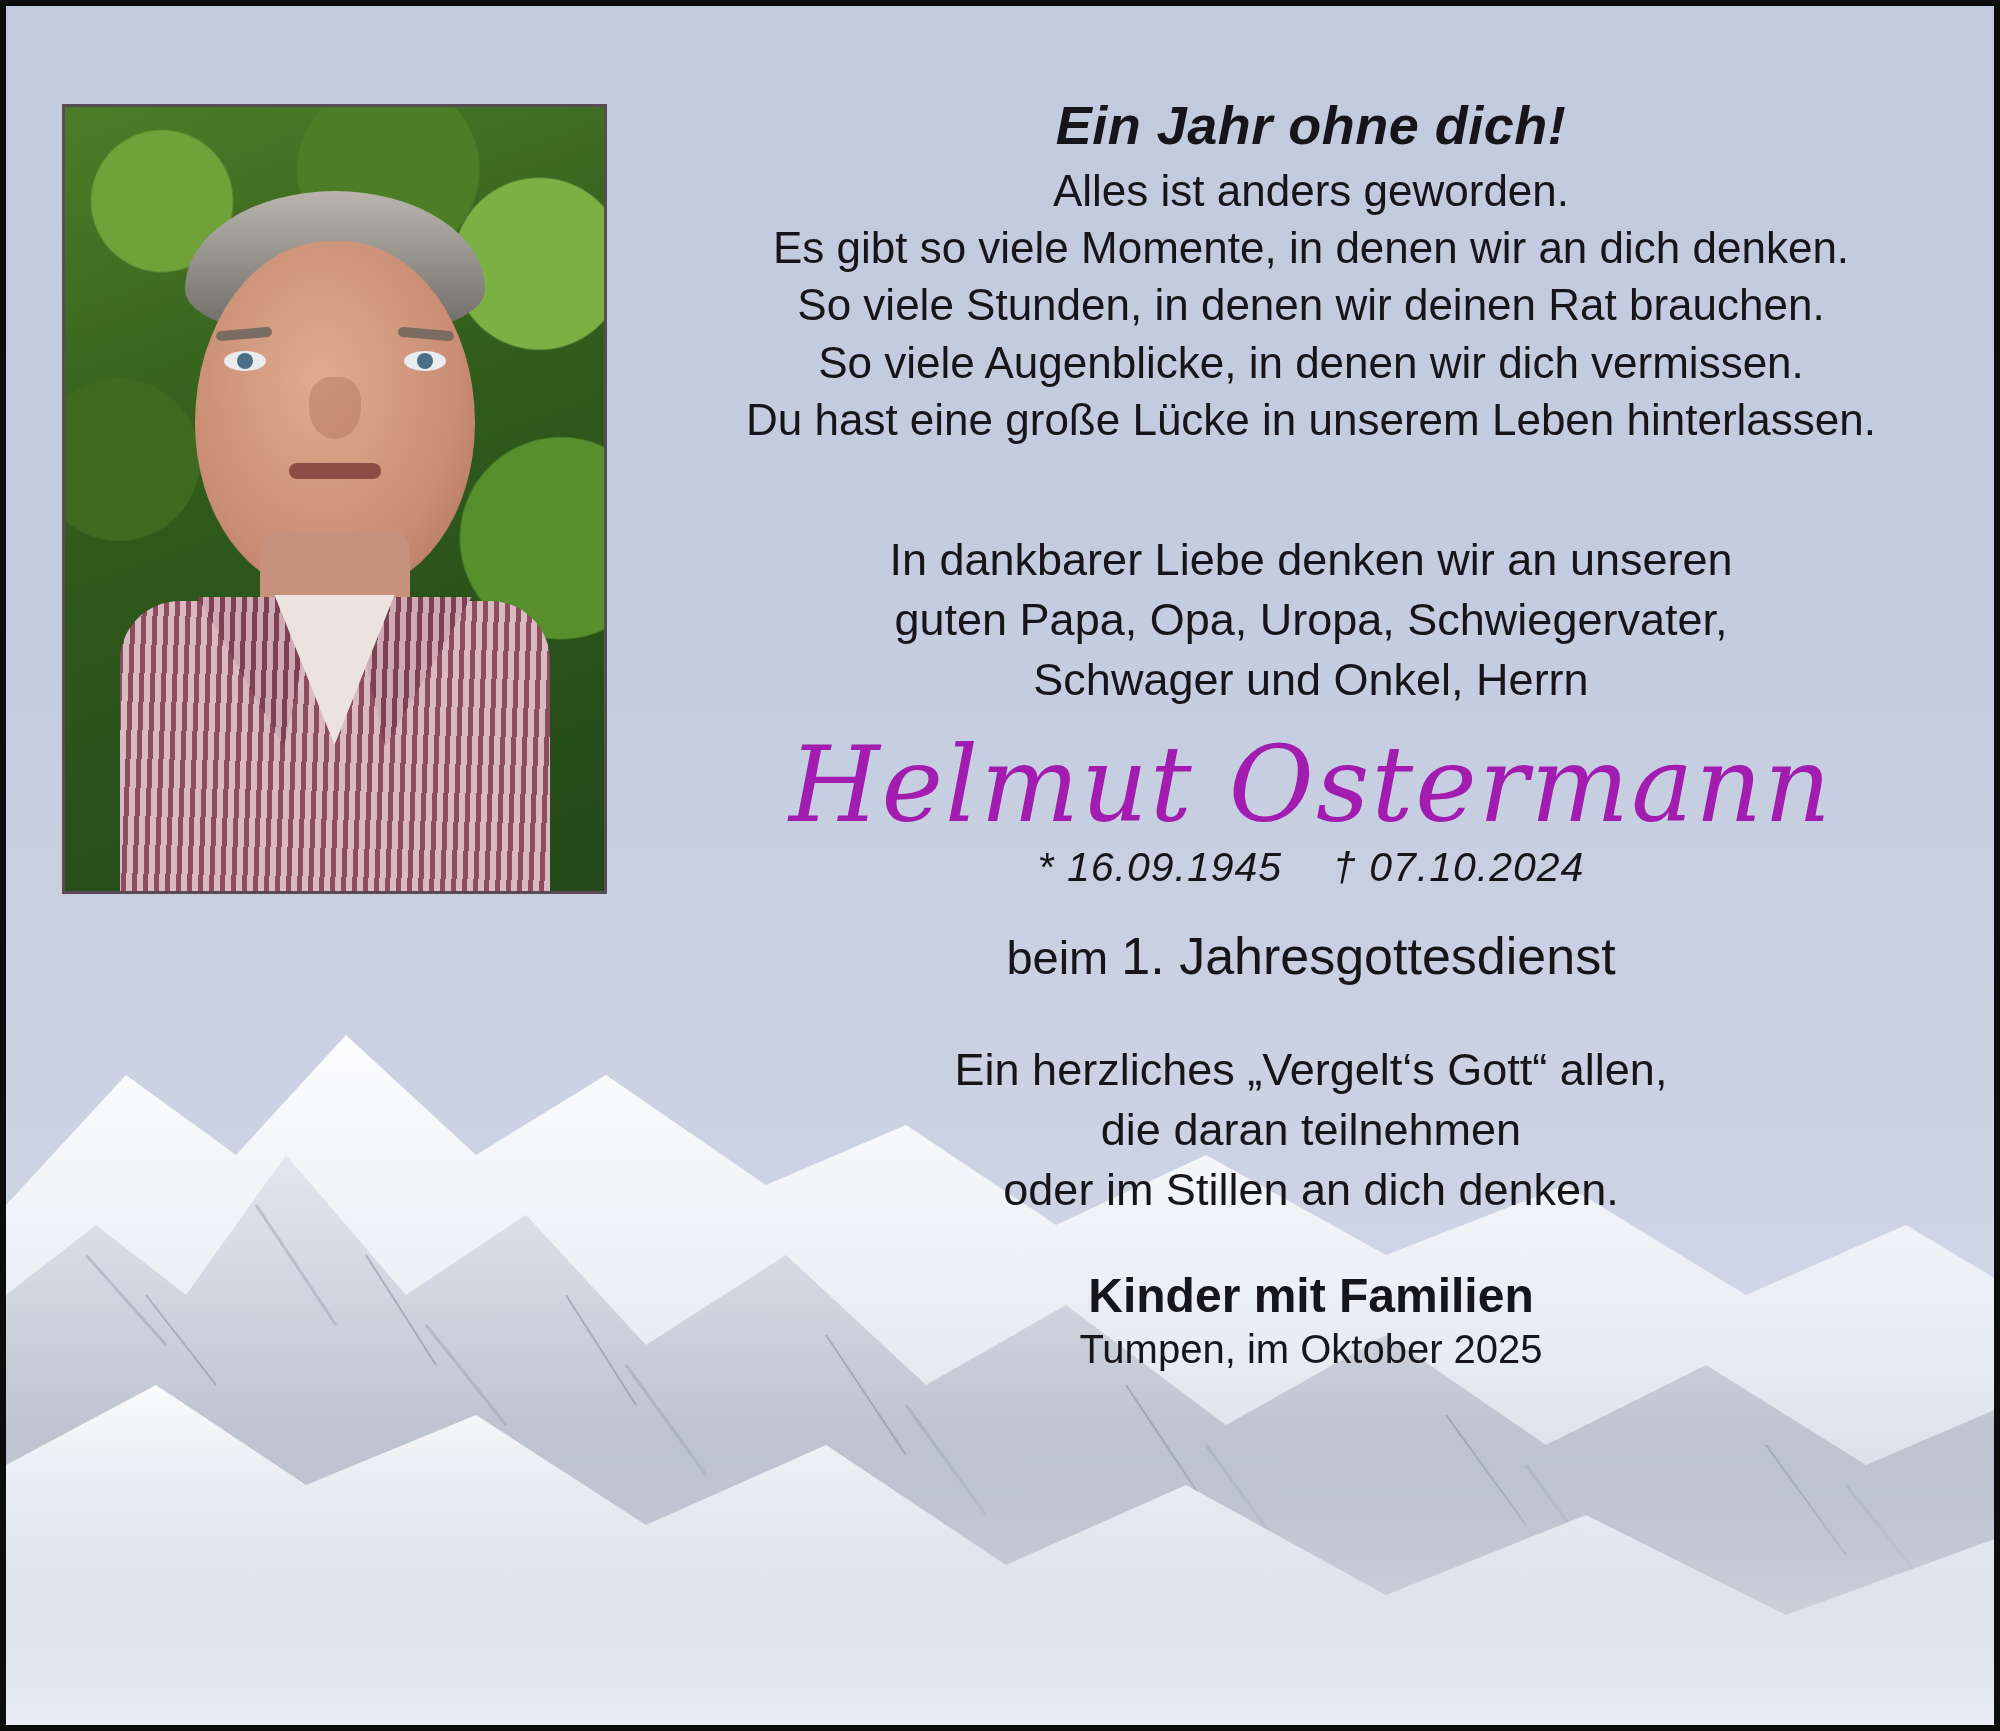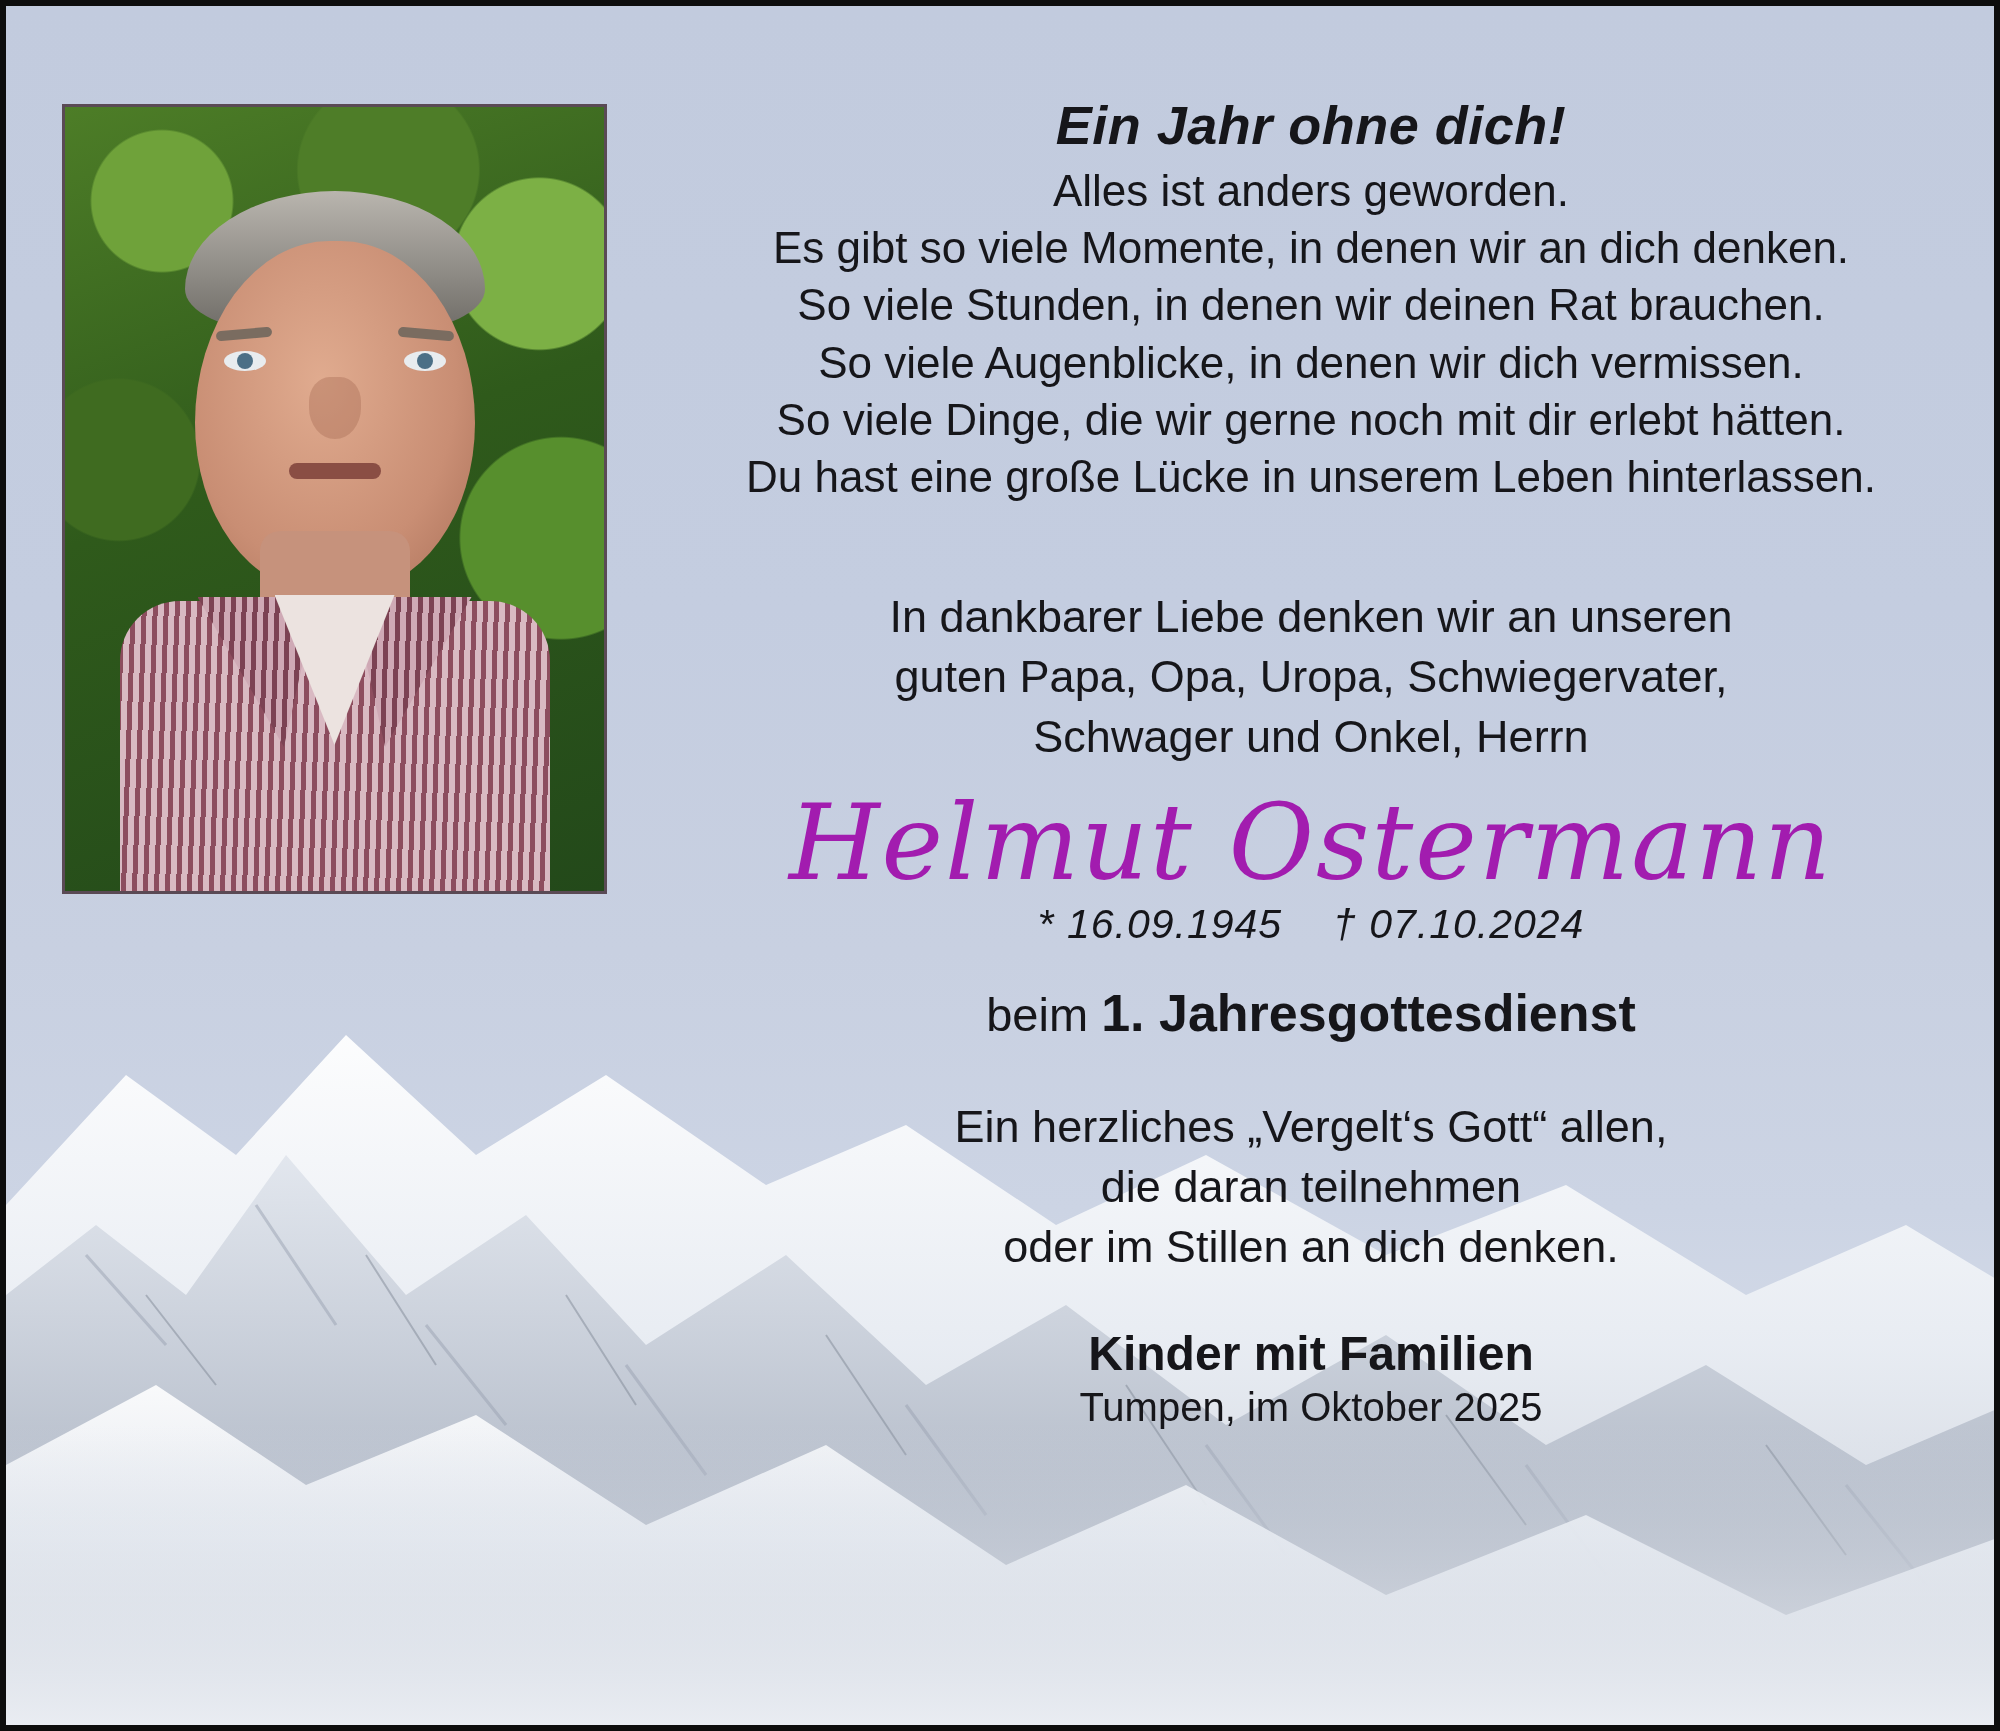--- a/index.html
+++ b/index.html
@@ -242,21 +242,21 @@
     font-style: italic;
     letter-spacing: 1px;
   }
   .dates .sep { display: inline-block; width: 26px; }
 
   .service {
     margin-top: 30px;
     font-size: 47px;
     line-height: 1.36;
   }
-  .service .b { font-weight: bold; font-size: 52px; }
+  .service .b { font-weight: normal; font-size: 52px; }
   .service .b2 { font-weight: bold; }
 
   .thanks {
     margin-top: 48px;
     font-size: 45px;
     line-height: 1.34;
   }
   .thanks div { white-space: nowrap; }
 
   .family {
@@ -336,21 +336,20 @@
 
   <div class="content">
 
     <div class="poem-title">Ein Jahr ohne dich!</div>
 
     <div class="poem-lines">
       <div class="poem-line">Alles ist anders geworden.</div>
       <div class="poem-line">Es gibt so viele Momente, in denen wir an dich denken.</div>
       <div class="poem-line">So viele Stunden, in denen wir deinen Rat brauchen.</div>
       <div class="poem-line">So viele Augenblicke, in denen wir dich vermissen.</div>
-      <div class="poem-line">So viele Dinge, die wir gerne noch mit dir erlebt hätten.</div>
       <div class="poem-line">Du hast eine große Lücke in unserem Leben hinterlassen.</div>
     </div>
 
     <div class="dedication">
       <div>In dankbarer Liebe denken wir an unseren</div>
       <div>guten Papa, Opa, Uropa, Schwiegervater,</div>
       <div>Schwager und Onkel, Herrn</div>
     </div>
 
     <div class="name">Helmut Ostermann</div>

